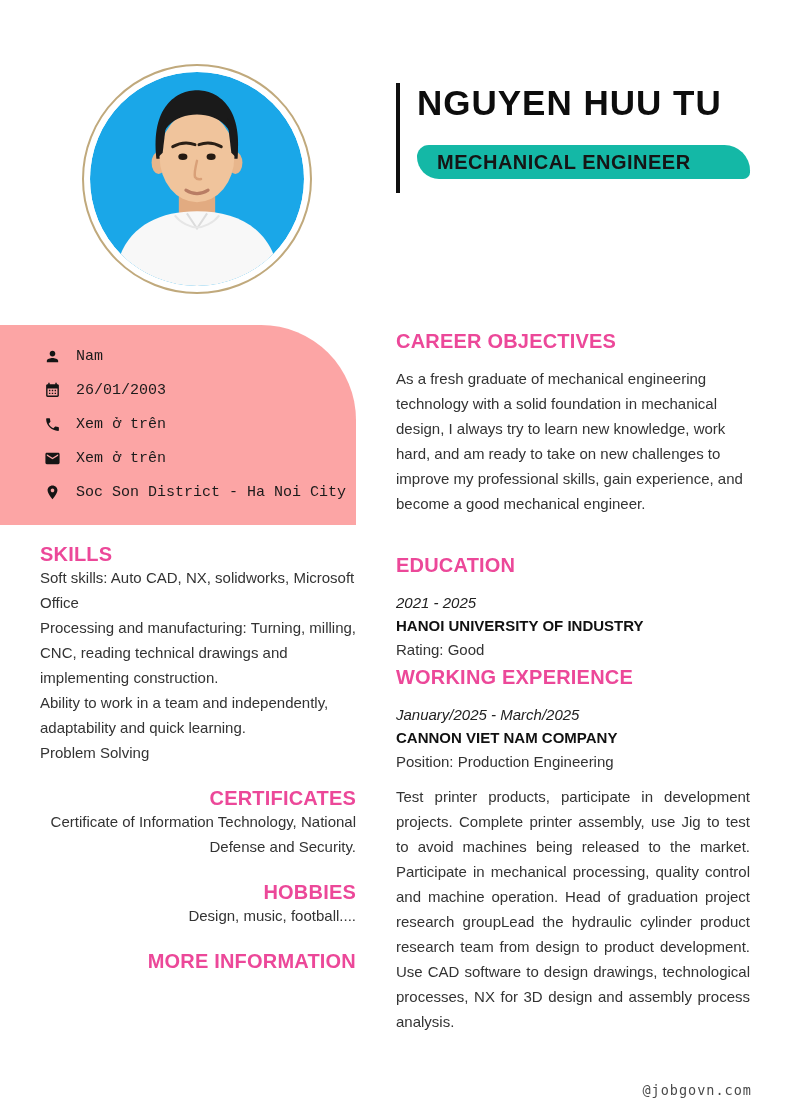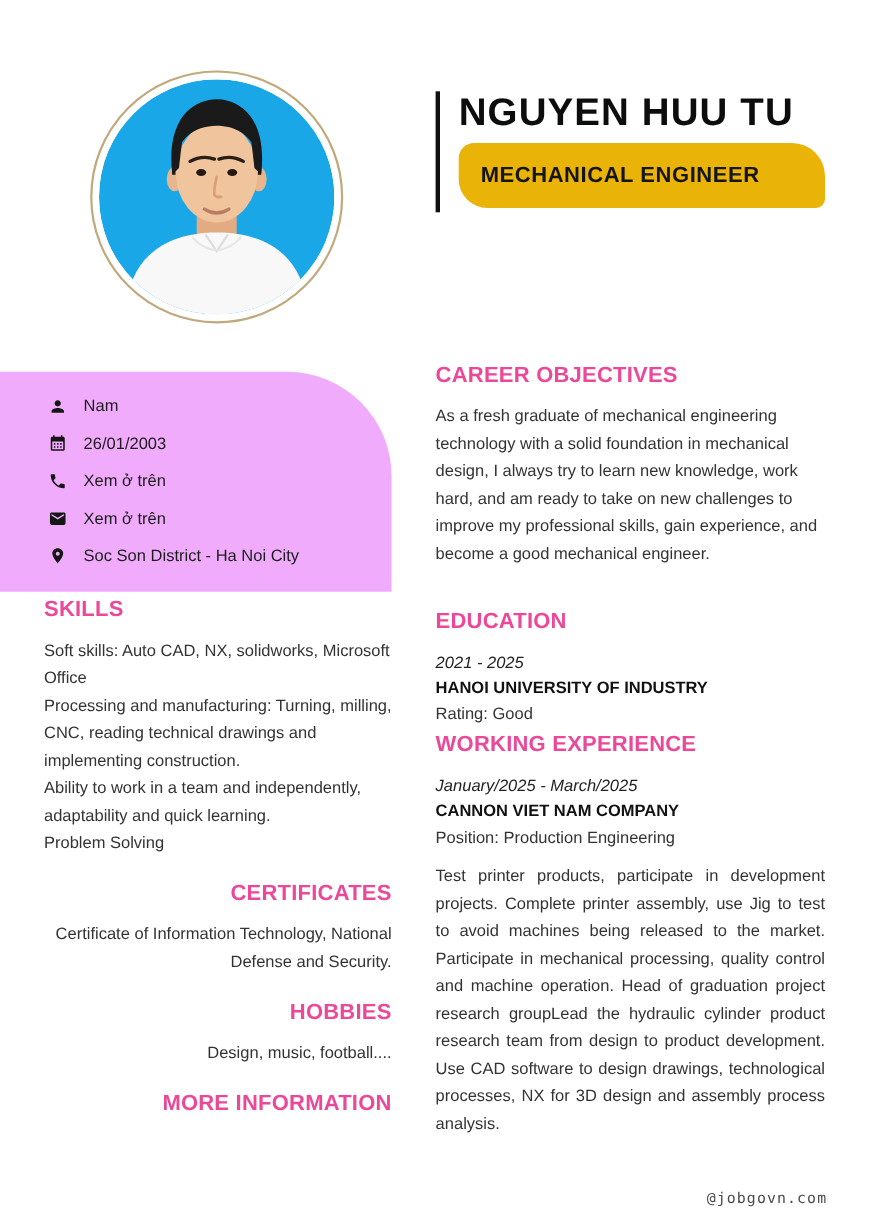--- a/index.html
+++ b/index.html
@@ -15,40 +15,40 @@
   }
   .photo{width:214px;height:214px;border-radius:50%;overflow:hidden;}
   
   .header-block{position:absolute;left:396px;top:83px;width:354px;height:110px;}
   .vbar{position:absolute;left:0;top:0;width:4px;height:110px;background:#101010;}
   .name{
     position:absolute;left:21px;top:2px;margin:0;font-size:35px;font-weight:700;
     letter-spacing:1px;line-height:1;white-space:nowrap;color:#0d0d0d;
   }
   .banner{
-    position:absolute;left:21px;top:47px;width:333px;height:59px;box-sizing:border-box;
-    background:#eab308;border-radius:14px 30px 8px 26px;
+    position:absolute;left:21px;top:62px;width:333px;height:34px;box-sizing:border-box;
+    background:#14b8a6;border-radius:14px 30px 8px 26px;
     display:flex;align-items:center;padding-left:20px;
   }
   .banner-text{font-size:20px;font-weight:700;letter-spacing:.5px;color:#151515;}
   
   .info-box{
-    position:absolute;left:0;top:338px;width:356px;height:200px;box-sizing:border-box;
-    background:#f0abfc;border-radius:0 95px 0 0;padding:14px 0 0 44px;
+    position:absolute;left:0;top:325px;width:356px;height:200px;box-sizing:border-box;
+    background:#fca5a5;border-radius:0 95px 0 0;padding:14px 0 0 44px;font-family:Liberation Mono, monospace;
   }
   .contact-row{display:flex;align-items:center;height:34px;font-size:15px;color:#1b1b1b;}
   .contact-row .icon{width:17px;height:17px;margin-right:15px;flex:none;display:inline-flex;}
   .contact-row .icon svg{width:17px;height:17px;fill:#151515;}
   
   .left-col{position:absolute;left:40px;top:543px;width:316px;}
   .right-col{position:absolute;left:396px;top:330px;width:354px;}
   h2{font-size:20px;font-weight:700;margin:0;line-height:22px;color:#ec4899;letter-spacing:.2px;}
   .left-col .sec + .sec{margin-top:22px;text-align:right;}
   .left-col p{margin:0;font-size:15px;line-height:25px;color:#333;}
-  .left-col .sec p:first-of-type{margin-top:14px;}
+  .left-col .sec p:first-of-type{}
   .body-par{margin:14px 0 0;font-size:15px;line-height:25px;color:#333;}
   .period{margin:16px 0 0;font-size:15px;line-height:22px;font-style:italic;color:#222;}
   .org{margin:0;font-size:15px;line-height:24px;font-weight:700;color:#111;}
   .meta{margin:0;font-size:15px;line-height:24px;color:#333;}
   .h-edu{margin-top:38px;}
   .h-exp{margin-top:4px;}
   .exp-body{margin-top:10px;text-align:justify;}
   
   .watermark{
     position:absolute;top:1082px;right:38px;font-family:"DejaVu Sans Mono","Liberation Mono",monospace;

